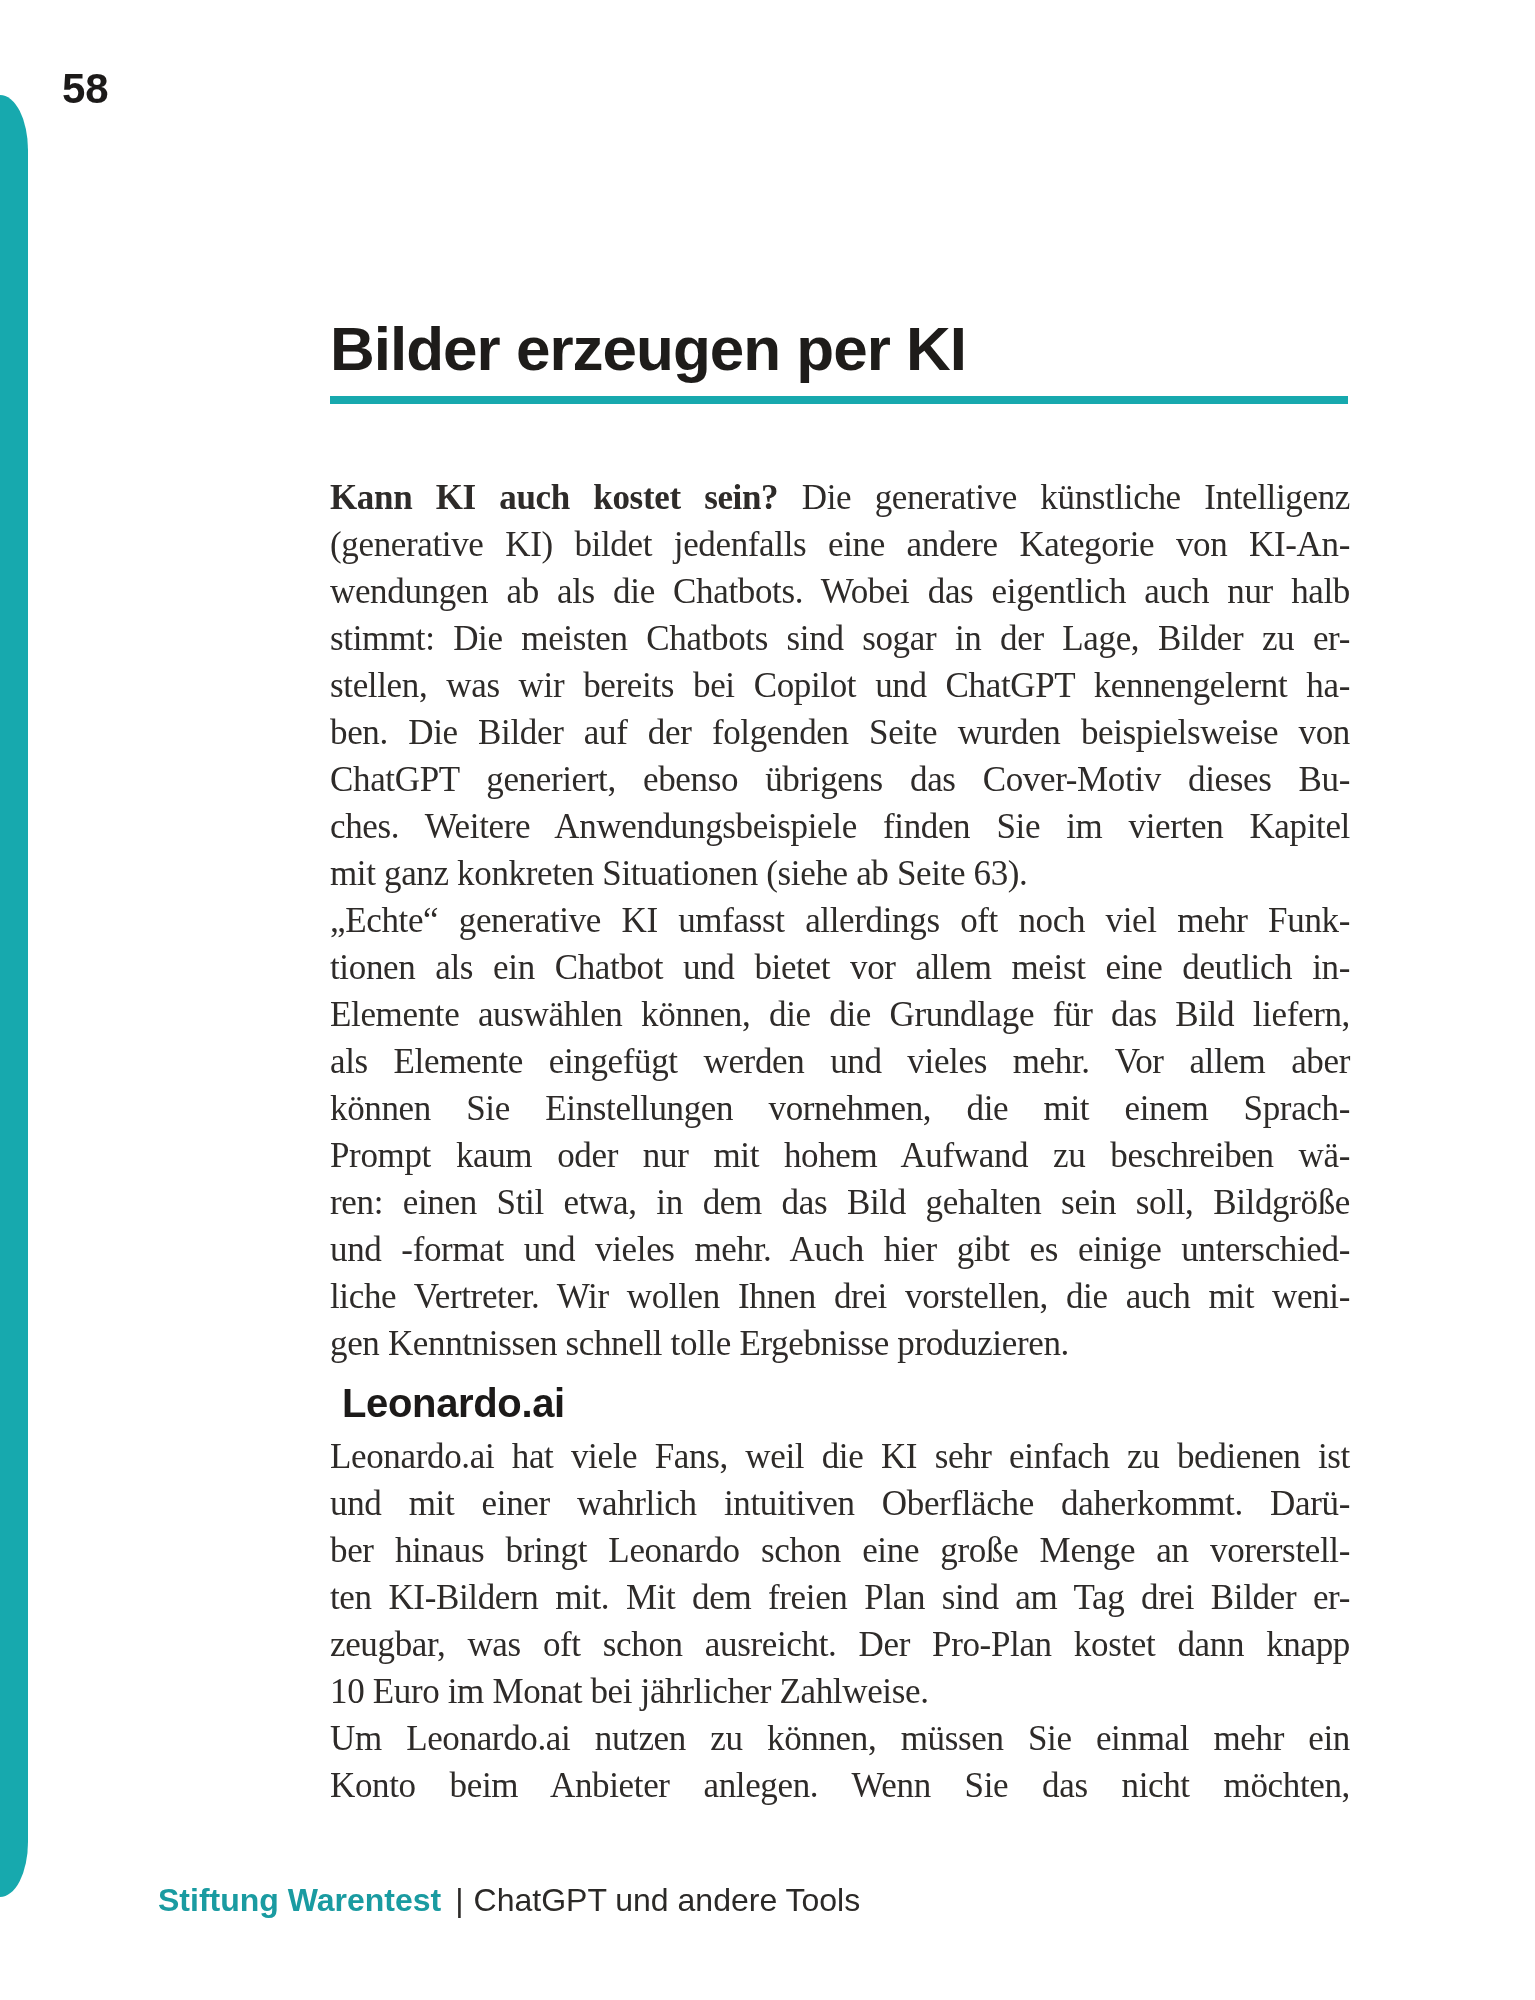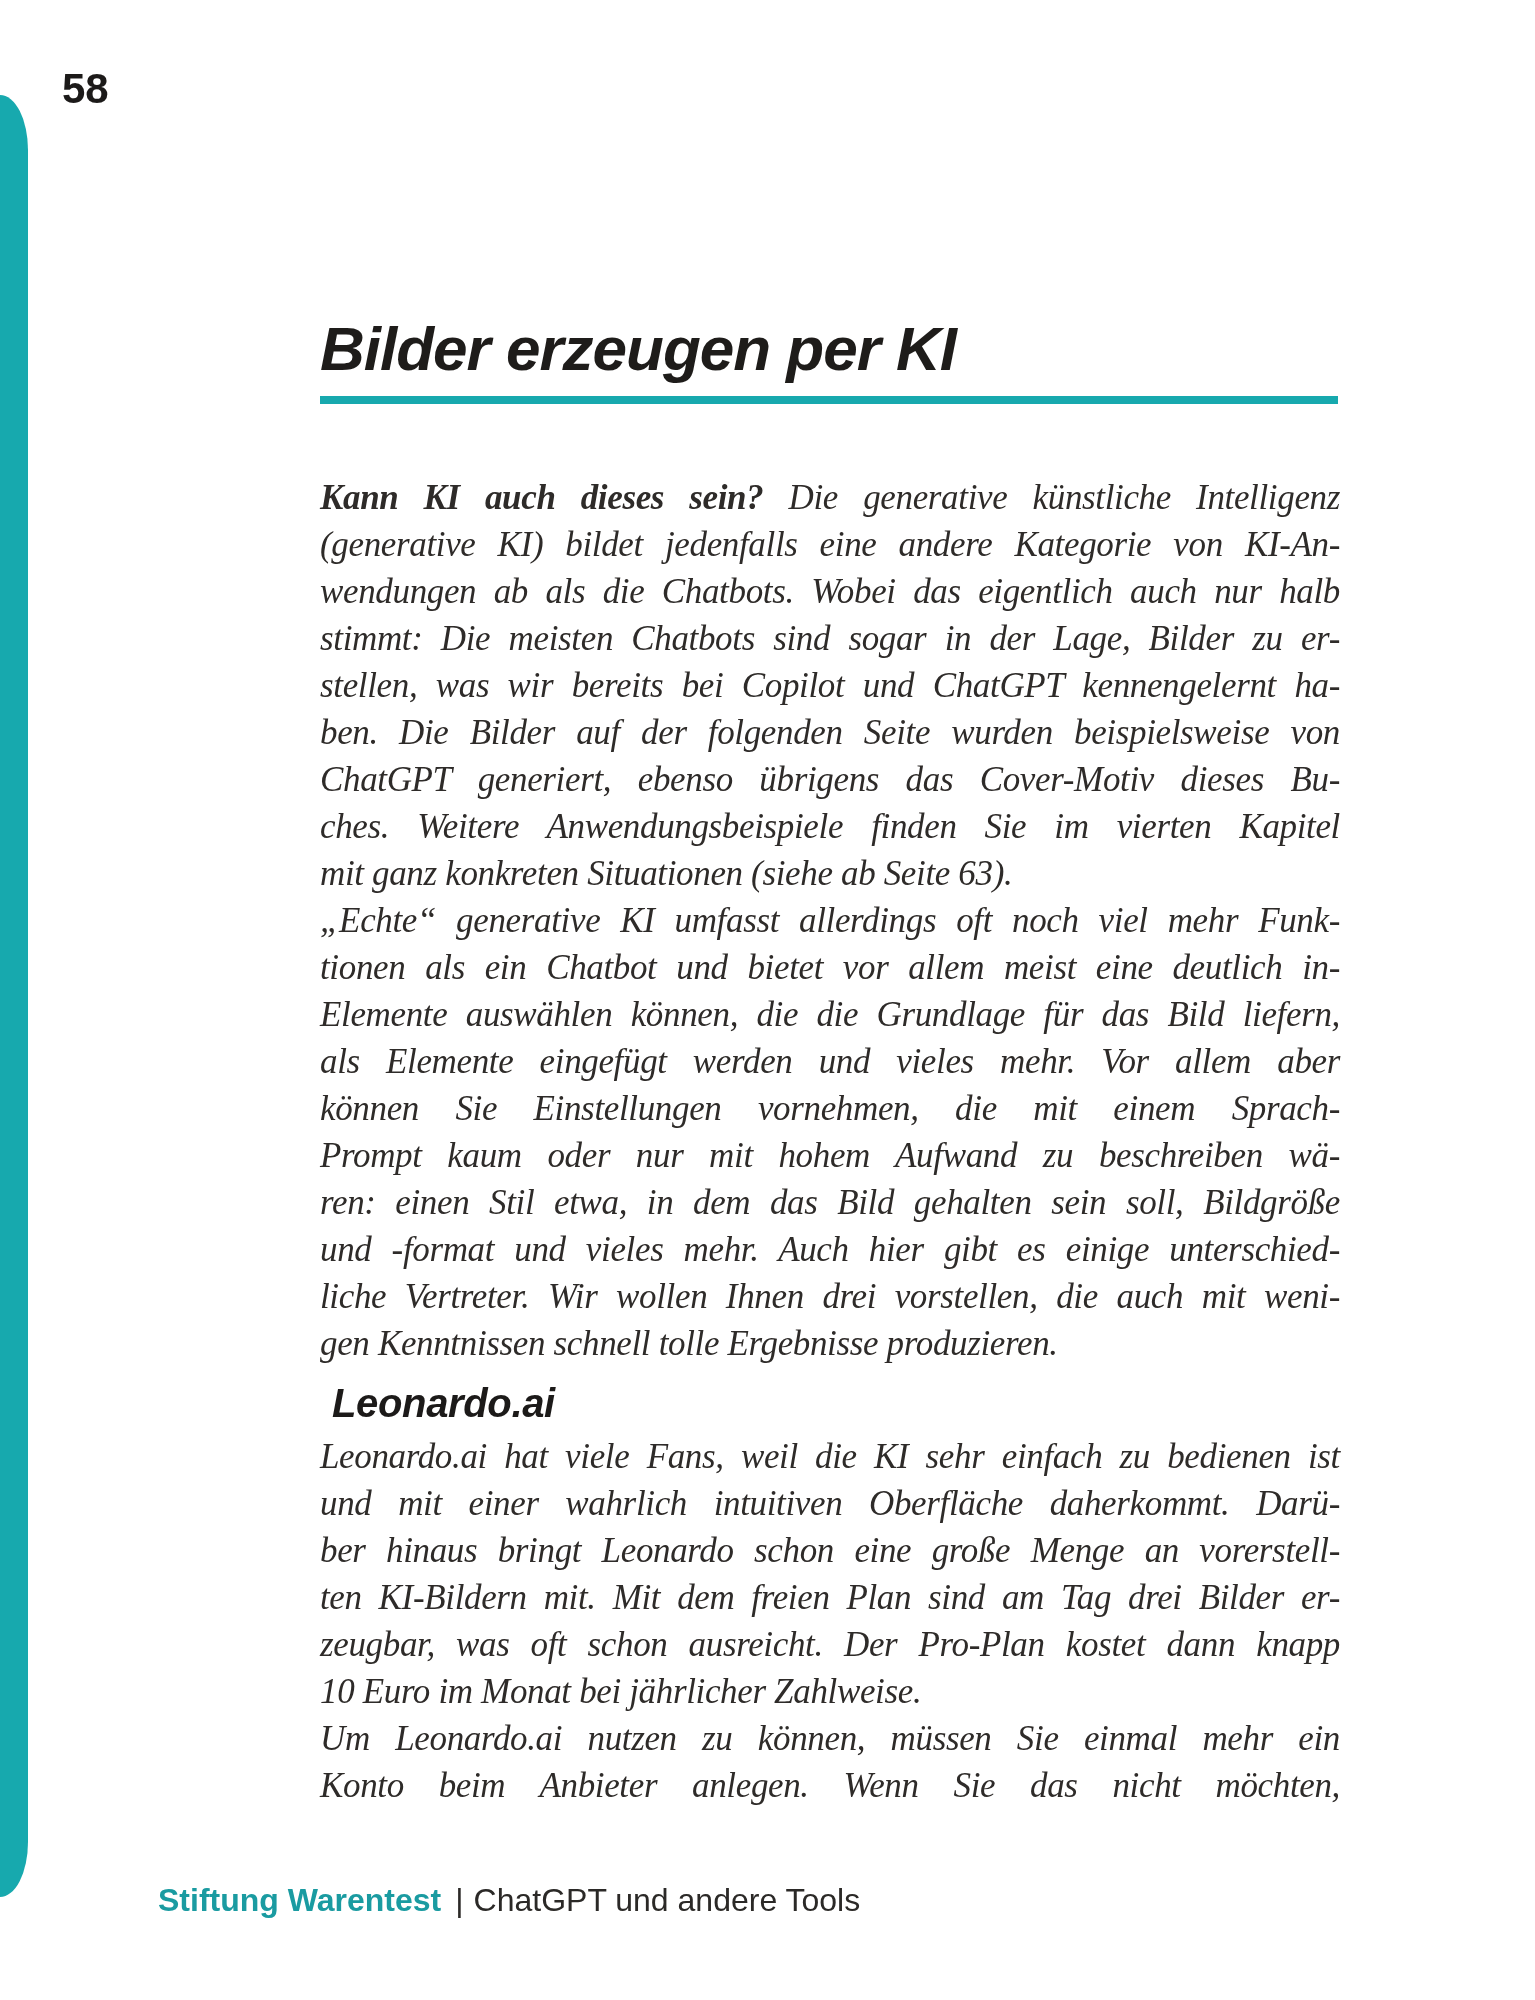--- a/index.html
+++ b/index.html
@@ -22,21 +22,21 @@
     background:var(--accent);
     border-radius:0 28px 28px 0 / 0 55px 55px 0;
   }
   .page-number{
     position:absolute;left:62px;top:68px;
     font-family:"Liberation Sans", sans-serif;
     font-weight:bold;font-size:42px;line-height:1;
     color:#1c1a19;
   }
   .article{
-    position:absolute;left:320px;top:318px;width:1020px;font-style:italic;
+    position:absolute;left:330px;top:318px;width:1020px;
   }
   h1.chapter-title{
     margin:0;padding:0;
     font-family:"Liberation Sans", sans-serif;
     font-weight:bold;
     font-size:62px;line-height:62px;
     letter-spacing:-1px;
     color:var(--heading-text);
     white-space:nowrap;
   }
@@ -98,21 +98,21 @@
 
   <div class="edge-bar"></div>
 
   <div class="page-number">58</div>
 
   <div class="article">
     <h1 class="chapter-title">Bilder erzeugen per KI</h1>
     <div class="title-rule"></div>
     <div class="article-body" id="article-body">
         <div class="paragraph">
-          <div class="line"><b>Kann KI auch dieses sein?</b><span> Die generative künstliche Intelligenz</span></div>
+          <div class="line"><b>Kann KI auch kostet sein?</b><span> Die generative künstliche Intelligenz</span></div>
           <div class="line"><span>(generative KI) bildet jedenfalls eine andere Kategorie von KI-An-</span></div>
           <div class="line"><span>wendungen ab als die Chatbots. Wobei das eigentlich auch nur halb</span></div>
           <div class="line"><span>stimmt: Die meisten Chatbots sind sogar in der Lage, Bilder zu er-</span></div>
           <div class="line"><span>stellen, was wir bereits bei Copilot und ChatGPT kennengelernt ha-</span></div>
           <div class="line"><span>ben. Die Bilder auf der folgenden Seite wurden beispielsweise von</span></div>
           <div class="line"><span>ChatGPT generiert, ebenso übrigens das Cover-Motiv dieses Bu-</span></div>
           <div class="line"><span>ches. Weitere Anwendungsbeispiele finden Sie im vierten Kapitel</span></div>
           <div class="line ragged"><span>mit ganz konkreten Situationen (siehe ab Seite 63).</span></div>
         </div>
         <div class="paragraph">

